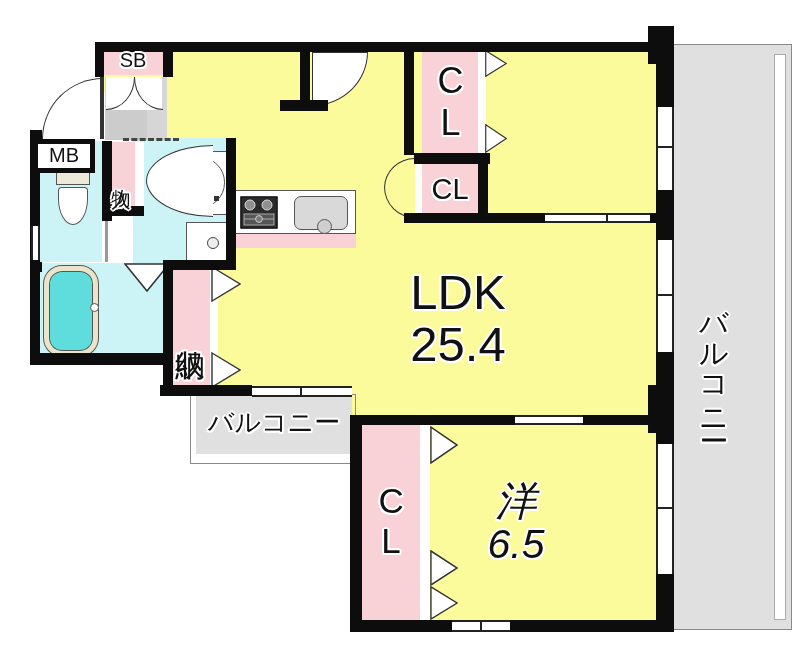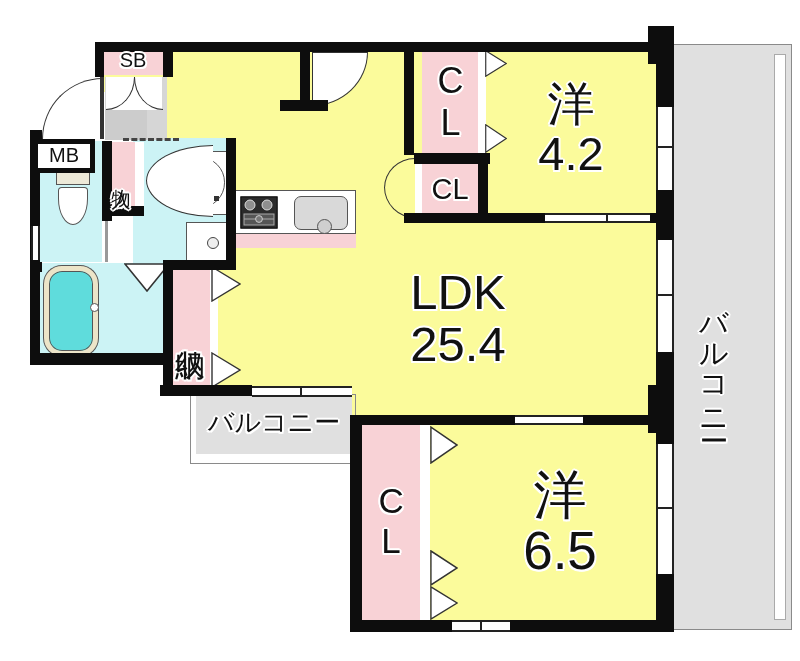--- a/index.html
+++ b/index.html
@@ -209,28 +209,24 @@
   <div class="abs" style="left:33px;top:139px;width:62px;height:34px;background:#fff;border:5px solid #0d0d0d;box-sizing:border-box;display:flex;align-items:center;justify-content:center;">
     <span class="lbl" style="position:static;font-size:20px;">MB</span>
   </div>
 
   <div class="lbl" style="left:101px;top:47px;width:64px;height:28px;font-size:20px;">SB</div>
   <div class="lbl vt" style="left:108px;top:146px;width:26px;height:58px;font-size:19px;">物入</div>
   <div class="lbl vt" style="left:172px;top:276px;width:36px;height:102px;font-size:30px;">収納</div>
   <div class="lbl vt" style="left:424px;top:58px;width:52px;height:88px;font-size:36px;">CL</div>
   <div class="lbl" style="left:422px;top:167px;width:56px;height:44px;font-size:29px;">CL</div>
   <div class="lbl vt" style="left:363px;top:448px;width:56px;height:146px;font-size:35px;">CL</div>
-  <div class="lbl" style="left:487px;top:58px;width:168px;height:142px;font-size:47px;">
-    <span style="white-space:pre-line;"><span>洋</span>
-<span>4.2</span></span>
-  </div>
   <div class="lbl" style="left:358px;top:258px;width:200px;height:122px;font-size:49px;">
     <span style="white-space:pre-line;"><span>LDK</span>
 <span>25.4</span></span>
   </div>
-  <div class="lbl" style="left:460px;top:443px;width:200px;height:160px;font-size:53px;">
+  <div class="lbl" style="left:416px;top:443px;width:200px;height:160px;font-size:41px;font-style:italic;">
     <span style="white-space:pre-line;"><span>洋</span>
 <span>6.5</span></span>
   </div>
   <div class="lbl" style="left:198px;top:404px;width:152px;height:38px;font-size:26px;">バルコニー</div>
   <div class="lbl vt" style="left:692px;top:218px;width:44px;height:280px;font-size:29px;">バルコニー</div>
 
 </div>
 
 </body></html>

